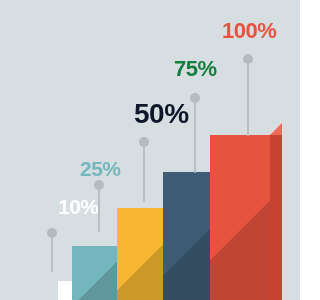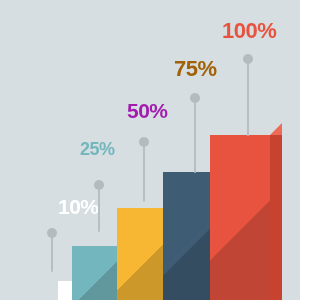--- a/index.html
+++ b/index.html
@@ -121,49 +121,49 @@
       <div class="bar-top" style="background:#8cc4ca; top:-12px; left:54px;
                   clip-path: polygon(0 100%, 100% 0, 100% 100%, 0 100%);"></div>
       <div class="bar-side" style="background:#5e9ba2; left:54px;
                   clip-path: polygon(0 0, 100% -22%, 100% 100%, 0 100%);"></div>
       <div class="bar-front" style="background:#74b6bd;"></div>
     </div>
     <div class="pin" style="left:94px; top:180px; width:10px; height:52px;">
       <div class="pin-stem" style="height:43px;"></div>
       <div class="pin-head"></div>
     </div>
-    <div class="pct-label" style="left:80px; top:140px; font-size:18px; color:#74b6bd;">25%</div>
+    <div class="pct-label" style="left:80px; top:158px; font-size:21px; color:#74b6bd;">25%</div>
 
     <div class="bar-shadow" style="left:117px; width:68px; height:92px; bottom:0;"></div>
     <div class="bar-group" style="left:117px; width:56px; height:92px;">
       <div class="bar-top" style="background:#f9c558; top:-12px; left:56px;
                   clip-path: polygon(0 100%, 100% 0, 100% 100%, 0 100%);"></div>
       <div class="bar-side" style="background:#d99c27; left:56px;
                   clip-path: polygon(0 0, 100% -13%, 100% 100%, 0 100%);"></div>
       <div class="bar-front" style="background:#f7b733;"></div>
     </div>
     <div class="pin" style="left:139px; top:137px; width:10px; height:65px;">
       <div class="pin-stem" style="height:56px;"></div>
       <div class="pin-head"></div>
     </div>
-    <div class="pct-label" style="left:127px; top:100px; font-size:21px; color:#a21caf;">50%</div>
+    <div class="pct-label" style="left:134px; top:100px; font-size:28px; color:#0f172a;">50%</div>
 
     <div class="bar-shadow" style="left:163px; width:70px; height:128px; bottom:0;"></div>
     <div class="bar-group" style="left:163px; width:58px; height:128px;">
       <div class="bar-top" style="background:#4d6e8a; top:-12px; left:58px;
                   clip-path: polygon(0 100%, 100% 0, 100% 100%, 0 100%);"></div>
       <div class="bar-side" style="background:#31485c; left:58px;
                   clip-path: polygon(0 0, 100% -9%, 100% 100%, 0 100%);"></div>
       <div class="bar-front" style="background:#3f5c75;"></div>
     </div>
     <div class="pin" style="left:190px; top:93px; width:10px; height:80px;">
       <div class="pin-stem" style="height:71px;"></div>
       <div class="pin-head"></div>
     </div>
-    <div class="pct-label" style="left:174px; top:58px; font-size:22px; color:#a16207;">75%</div>
+    <div class="pct-label" style="left:174px; top:58px; font-size:22px; color:#15803d;">75%</div>
 
     <div class="bar-shadow" style="left:210px; width:72px; height:165px; bottom:0;"></div>
     <div class="bar-group" style="left:210px; width:60px; height:165px;">
       <div class="bar-top" style="background:#ee6a57; top:-12px; left:60px;
                   clip-path: polygon(0 100%, 100% 0, 100% 100%, 0 100%);"></div>
       <div class="bar-side" style="background:#c8432f; left:60px;
                   clip-path: polygon(0 0, 100% -7%, 100% 100%, 0 100%);"></div>
       <div class="bar-front" style="background:#e8533f;"></div>
     </div>
     <div class="pin" style="left:243px; top:54px; width:10px; height:82px;">

